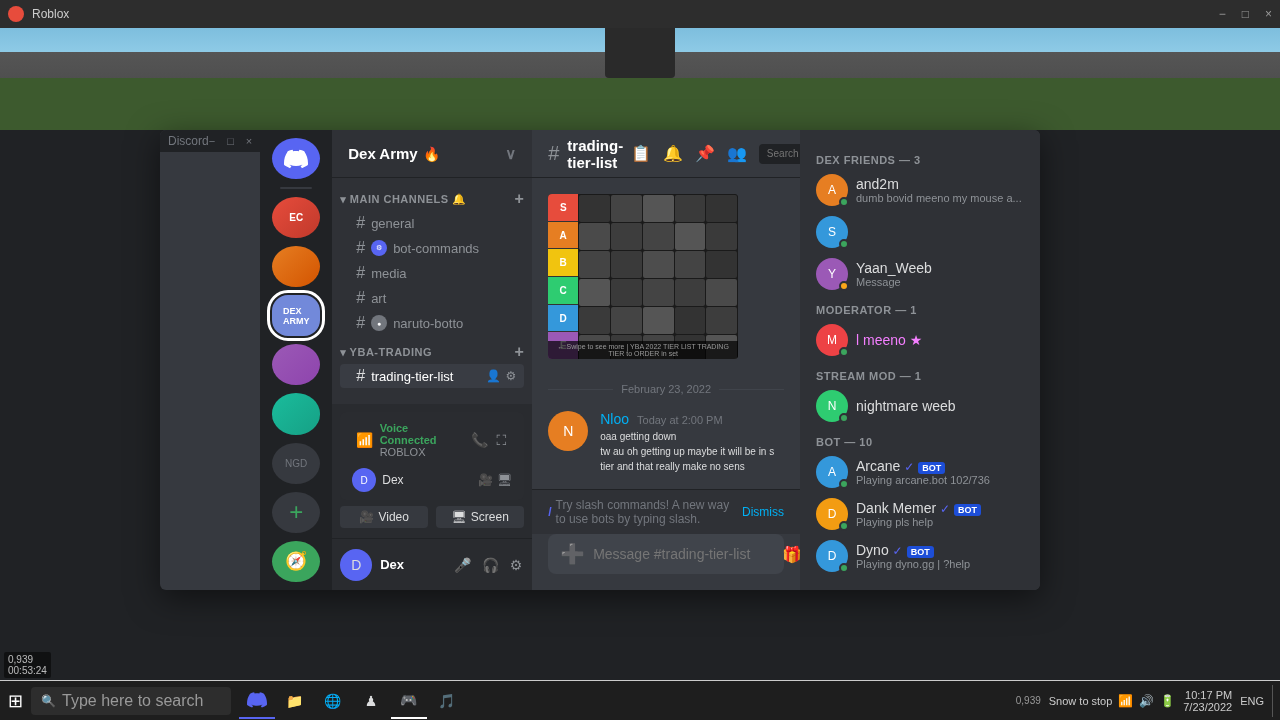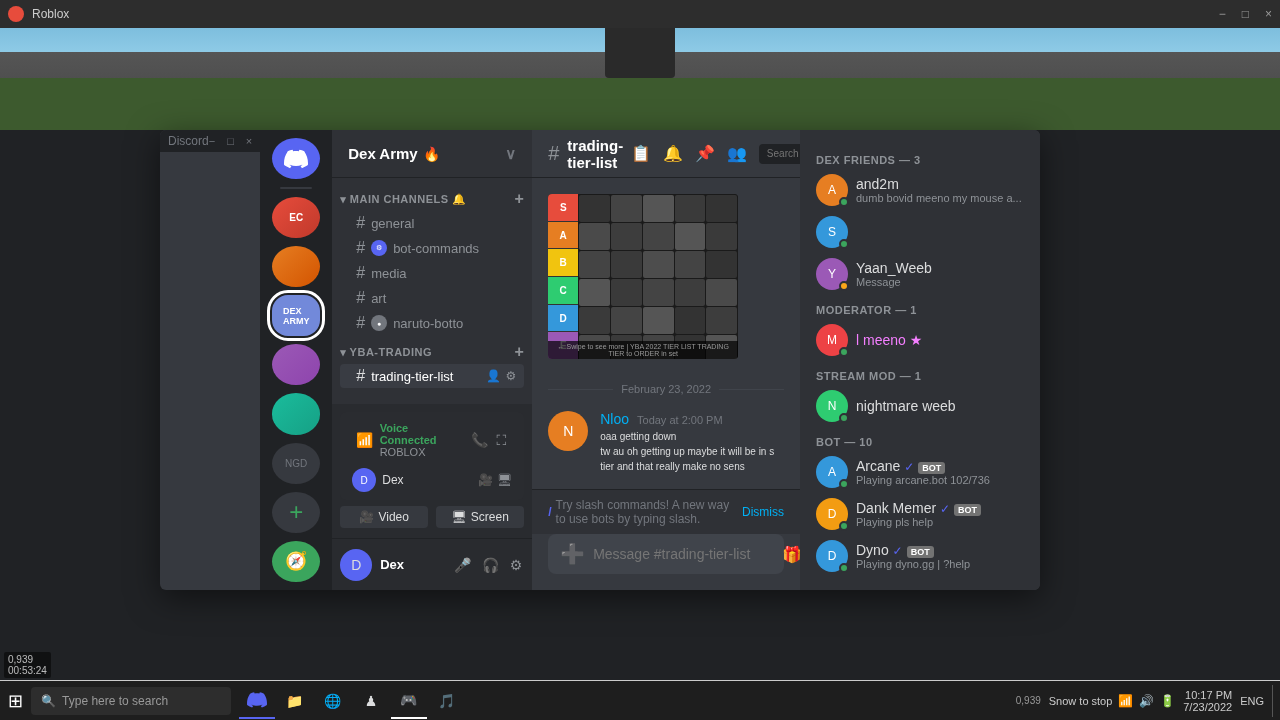--- a/index.html
+++ b/index.html
@@ -91,21 +91,21 @@
     .members-section-header { font-size: 11px; font-weight: 700; color: #8e9297; text-transform: uppercase; letter-spacing: 0.5px; padding: 8px 8px 4px; }
     .member-item { display: flex; align-items: center; gap: 8px; padding: 4px 8px; border-radius: 4px; cursor: pointer; margin-bottom: 2px; }
     .member-avatar { width: 32px; height: 32px; border-radius: 50%; flex-shrink: 0; display: flex; align-items: center; justify-content: center; font-size: 12px; color: white; position: relative; }
     .member-avatar .status-dot { position: absolute; bottom: -1px; right: -1px; width: 10px; height: 10px; border-radius: 50%; border: 2px solid #2f3136; }
     .status-online { background: #3ba55d; }
     .status-idle { background: #faa61a; }
     .member-info { flex: 1; min-width: 0; }
     .member-name { font-size: 14px; color: #dcddde; white-space: nowrap; overflow: hidden; text-overflow: ellipsis; }
     .member-name.mod { color: #f47fff; }
     .member-status { font-size: 11px; color: #8e9297; white-space: nowrap; overflow: hidden; text-overflow: ellipsis; }
-    .bot-badge { background: #737373; color: white; font-size: 9px; padding: 1px 4px; border-radius: 3px; margin-left: 4px; font-weight: 700; }
+    .bot-badge { background: #1d4ed8; color: white; font-size: 9px; padding: 1px 4px; border-radius: 3px; margin-left: 4px; font-weight: 700; }
     .verified-badge { color: #5865f2; font-size: 12px; }
 
     
     ::-webkit-scrollbar { width: 4px; }
     ::-webkit-scrollbar-track { background: transparent; }
     ::-webkit-scrollbar-thumb { background: #202225; border-radius: 2px; }
   </style>
 </head>
 <body>
 
@@ -471,21 +471,21 @@
       </div>
 
     </div>
   </div>
 </div>
 
 <div class="taskbar" style="position:absolute;bottom:0;left:0;width:1280px;height:40px;background:#1e1e1e;display:flex;align-items:center;padding:0 4px;gap:4px;z-index:200;">
   <button style="background:none;border:none;color:white;font-size:18px;cursor:pointer;padding:4px;">⊞</button>
   <div style="display:flex;align-items:center;background:#2d2d2d;border-radius:4px;padding:4px 10px;gap:6px;width:200px;height:28px;cursor:text;">
     <span style="color:#999;font-size:12px;">🔍</span>
-    <span style="font-size:12px;color:#999;">Type here to search</span>
+    <span style="font-size:16px;color:#999;">Type here to search</span>
   </div>
   <div style="display:flex;gap:2px;margin-left:4px;">
     <div style="width:36px;height:36px;display:flex;align-items:center;justify-content:center;cursor:pointer;border-bottom:2px solid #5865f2;">
       <svg width="20" height="20" viewBox="0 0 71 55" fill="#5865f2">
           <path d="M60.1045 4.8978C55.5792 2.8214 50.7265 1.2916 45.6527 0.41542C45.5603 0.39851 45.468 0.440769 45.4204 0.525289C44.7963 1.6353 44.105 3.0834 43.6209 4.2216C38.1637 3.4046 32.7345 3.4046 27.3892 4.2216C26.905 3.0581 26.1886 1.6353 25.5617 0.525289C25.5141 0.443589 25.4218 0.40133 25.3294 0.41542C20.2584 1.2888 15.4057 2.8186 10.8776 4.8978C10.8384 4.9147 10.8048 4.9429 10.7825 4.9795C1.57795 18.7309 -0.943561 32.1443 0.293408 45.3914C0.299005 45.4562 0.335386 45.5182 0.385761 45.5576C6.45866 50.0174 12.3413 52.7249 18.1147 54.5195C18.2071 54.5477 18.305 54.5139 18.3638 54.4378C19.7295 52.5728 20.9469 50.6063 21.9907 48.5383C22.0523 48.4172 21.9935 48.2735 21.8676 48.2256C19.9366 47.4931 18.0979 46.6 16.3292 45.5858C16.1893 45.5041 16.1781 45.304 16.3068 45.2082C16.679 44.9293 17.0513 44.6391 17.4067 44.3461C17.471 44.2926 17.5606 44.2813 17.6362 44.3151C29.2558 49.6202 41.8354 49.6202 53.3179 44.3151C53.3935 44.2785 53.4831 44.2898 53.5502 44.3433C53.9057 44.6363 54.2779 44.9293 54.6529 45.2082C54.7816 45.304 54.7732 45.5041 54.6333 45.5858C52.8646 46.6197 51.0259 47.4931 49.0921 48.2228C48.9662 48.2707 48.9102 48.4172 48.9718 48.5383C50.038 50.6034 51.2554 52.5699 52.5959 54.435C52.6519 54.5139 52.7526 54.5477 52.845 54.5195C58.6464 52.7249 64.529 50.0174 70.6019 45.5576C70.6551 45.5182 70.6887 45.459 70.6943 45.3942C72.1747 30.0791 68.2147 16.7757 60.1968 4.9823C60.1772 4.9429 60.1437 4.9147 60.1045 4.8978Z"></path>
         </svg>
     </div>
     <div style="width:36px;height:36px;display:flex;align-items:center;justify-content:center;cursor:pointer;">📁</div>
     <div style="width:36px;height:36px;display:flex;align-items:center;justify-content:center;cursor:pointer;">🌐</div>
     <div style="width:36px;height:36px;display:flex;align-items:center;justify-content:center;cursor:pointer;">♟</div>

